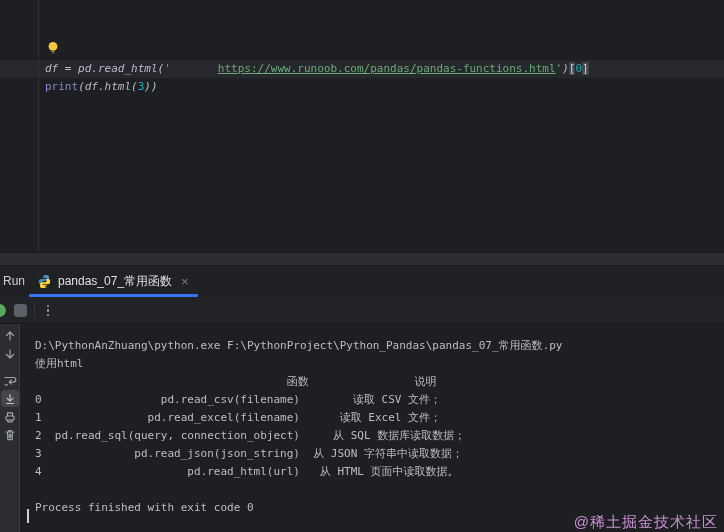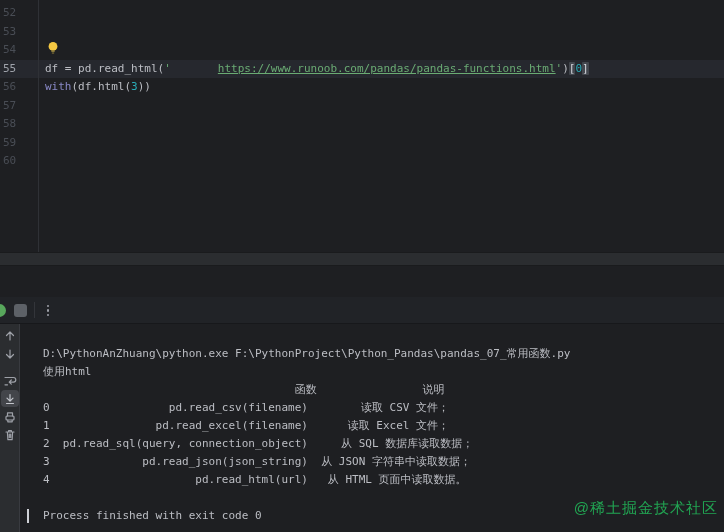--- a/index.html
+++ b/index.html
@@ -13,21 +13,21 @@
   .editor{position:absolute;left:0;top:0;width:724px;height:252px;background:#1e1f22;}
   .active-line-bg{position:absolute;left:0;right:0;top:59.5px;height:18.5px;background:#26282e;}
   .gutter{position:absolute;left:0;top:4px;width:38px;
     font-family:"DejaVu Sans Mono","Liberation Mono",monospace;font-size:11px;color:#494d55;}
   .gutter .ln{height:18.5px;line-height:18.5px;padding-left:3px;}
   .gutter .ln.active{color:#9fa3ab;}
   .gutter-sep{position:absolute;left:38px;top:0;width:1px;height:252px;background:#2f3136;}
   .code{position:absolute;left:39px;top:4px;right:0;
     font-family:"DejaVu Sans Mono","Liberation Mono",monospace;font-size:11px;color:#bcbec4;}
   .code-line{height:18.5px;line-height:18.5px;padding-left:6px;white-space:pre;position:relative;}
-  .tok-default{color:#bcbec4;}
+  .tok-default{color:#bcbec4;font-style:italic;}
   .tok-string{color:#6aab73;}
   .tok-link{color:#6aab73;text-decoration:underline;padding-left:47px;}
   .tok-number{color:#2aacb8;}
   .tok-builtin{color:#8888c6;}
   .tok-bracket{color:#d5d8de;background:#43474e;border-radius:1px;}
   .bulb{display:inline-block;vertical-align:middle;margin:-3px 0 0 2px;}
   
   .splitter{position:absolute;left:0;top:252px;width:724px;height:14px;background:#2b2d30;
     border-top:1px solid #1a1b1d;border-bottom:1px solid #1a1b1d;box-sizing:border-box;}
   
@@ -52,65 +52,66 @@
   .console-area{position:absolute;left:0;top:324px;width:724px;bottom:0;background:#1e1f22;}
   .console-strip{position:absolute;left:0;top:0;bottom:0;width:20px;background:#2b2d30;
     border-right:1px solid #393b40;box-sizing:border-box;display:flex;flex-direction:column;
     align-items:center;padding-top:3px;}
   .strip-btn{width:18px;height:17px;display:flex;align-items:center;justify-content:center;
     border-radius:4px;margin-bottom:1px;cursor:pointer;}
   .strip-btn.gap{margin-top:9px;}
   .strip-btn.selected{background:#43454a;}
   .strip-btn svg{stroke:#9ea1a8;fill:none;stroke-width:1.2;stroke-linecap:round;stroke-linejoin:round;}
   .strip-btn.selected svg{stroke:#c2c5cb;}
-  .console-pre{position:absolute;left:21px;top:5px;margin:16px;
+  .console-pre{position:absolute;left:21px;top:5px;margin:8px;
     font-family:"DejaVu Sans Mono","Liberation Mono",monospace;font-size:11px;color:#bcbec4;}
   .console-line{height:18px;line-height:18px;white-space:pre;padding-left:6px;}
   .console-caret{position:absolute;left:27px;top:185px;width:2px;height:14px;background:#ced0d6;}
-  .watermark{position:absolute;right:6px;bottom:14px;font-size:15px;color:#22c55e;opacity:.8;
+  .watermark{position:absolute;right:6px;bottom:0;font-size:15px;color:#f0abfc;opacity:.8;
     font-family:"Liberation Sans","DejaVu Sans",sans-serif;letter-spacing:1px;}
 </style>
 </head>
 <body>
 
 <div class="screen">
 
   <div class="editor">
     <div class="active-line-bg"></div>
-    <div class="gutter" id="gutter">
-        <div class="ln">52</div>
-        <div class="ln">53</div>
-        <div class="ln">54</div>
-        <div class="ln active">55</div>
-        <div class="ln">56</div>
-        <div class="ln">57</div>
-        <div class="ln">58</div>
-        <div class="ln">59</div>
-        <div class="ln">60</div>
-      </div>
     <div class="gutter-sep"></div>
     <div class="code" id="code">
         <div class="code-line"></div>
         <div class="code-line"></div>
         <div class="code-line"><svg class="bulb" width="12" height="15" viewBox="0 0 12 15">
             <circle cx="6" cy="5.4" r="4.4" fill="#f5c842"></circle>
             <rect x="4.3" y="9.6" width="3.4" height="1.6" rx="0.6" fill="#8a7a3e"></rect>
             <rect x="4.8" y="11.6" width="2.4" height="1.1" rx="0.5" fill="#6e6233"></rect>
           </svg></div>
         <div class="code-line"><span class="tok-default">df = pd.read_html(</span><span class="tok-string">'</span><span class="tok-link">https://www.runoob.com/pandas/pandas-functions.html</span><span class="tok-string">'</span><span class="tok-default">)</span><span class="tok-bracket">[</span><span class="tok-number">0</span><span class="tok-bracket">]</span></div>
-        <div class="code-line"><span class="tok-builtin">with</span><span class="tok-default">(df.html(</span><span class="tok-number">3</span><span class="tok-default">))</span></div>
+        <div class="code-line"><span class="tok-builtin">print</span><span class="tok-default">(df.html(</span><span class="tok-number">3</span><span class="tok-default">))</span></div>
         <div class="code-line"></div>
         <div class="code-line"></div>
         <div class="code-line"></div>
         <div class="code-line"></div>
       </div>
   </div>
 
   <div class="splitter"></div>
 
+  <div class="run-header">
+    <span class="run-label">Run</span>
+    <div class="run-tab">
+      <svg class="py-ico" width="15" height="15" viewBox="0 0 16 16">
+        <path fill="#4B8BBE" d="M8 1C5.9 1 6 1.9 6 2.6V4.3h4.2v.9H4.3C3 5.2 1.9 6.1 1.9 8s1 2.9 2.3 2.9h1.4V9.3c0-1.4 1.2-2.2 2.4-2.2h2.8c1.1 0 1.9-.9 1.9-2V2.6C12.7 1.6 11.8 1 10.7 1H8zM6.9 1.9a.75.75 0 1 1 0 1.5.75.75 0 0 1 0-1.5z"></path>
+        <path fill="#FFD43B" d="M8.2 15c2.1 0 2-.9 2-1.6v-1.7H6v-.9h5.9c1.3 0 2.2-.9 2.2-2.8s-1-2.9-2.3-2.9h-1.4v1.6c0 1.4-1.2 2.2-2.4 2.2H5.2c-1.1 0-1.9.9-1.9 2v2.5C3.3 14.4 4.2 15 5.3 15h2.9zm1.1-1a.75.75 0 1 1 0-1.5.75.75 0 0 1 0 1.5z"></path>
+      </svg>
+      <span class="tab-title">pandas_07_常用函数</span>
+      <span class="tab-close">×</span>
+      <div class="tab-underline"></div>
+    </div>
+  </div>
 
   <div class="run-toolbar">
     <div class="rerun-half"></div>
     <div class="stop-btn"></div>
     <div class="toolbar-sep"></div>
     <div class="kebab">
         <i></i>
         <i></i>
         <i></i>
       </div>

